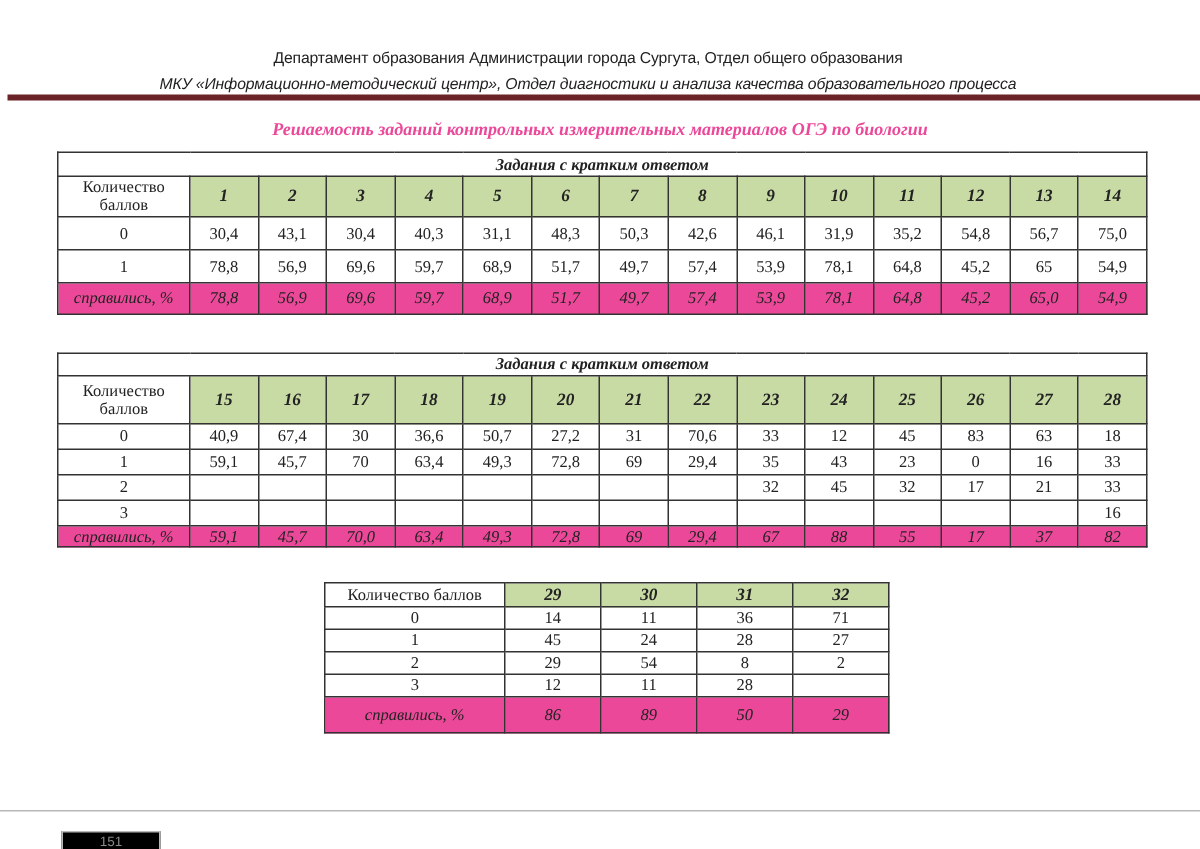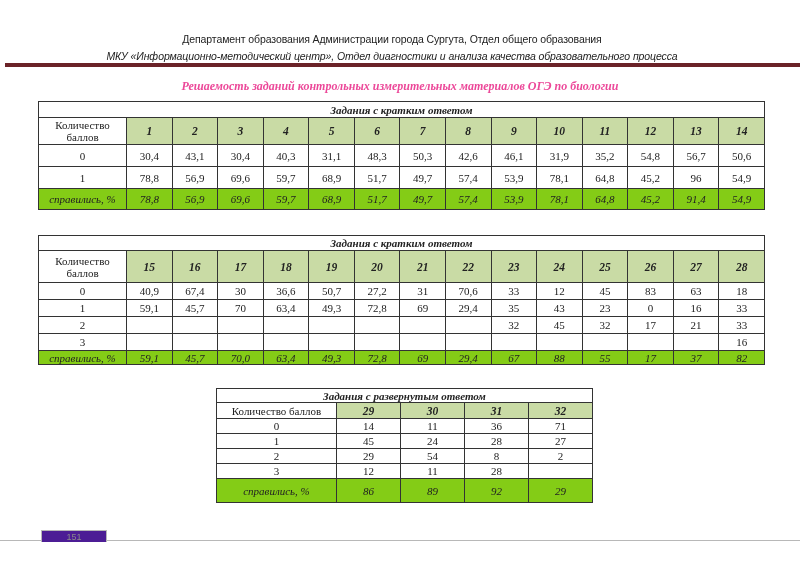--- a/index.html
+++ b/index.html
@@ -9,28 +9,28 @@
          font-size:10.5px; color:#222; letter-spacing:-0.1px; }
   .hdr1 { top:33px; }
   .hdr2 { top:50px;font-style:italic; }
   .maroon-bar { position:absolute; left:5px; top:63px; width:795px; height:4px; background:#6b2328; }
   .doc-title { position:absolute; top:79px; left:0; width:800px; text-align:center; font-size:12px;
                font-style:italic; font-weight:bold; color:#ec4899; }
   table.t { position:absolute; border-collapse:collapse; font-family:"Liberation Serif", serif; table-layout:fixed;padding-left:34px; }
   table.t td { border:1px solid #333; text-align:center; padding:0; font-size:11px; color:#222; }
   table.t td.section { text-align:center; font-weight:bold; font-style:italic; font-size:11px; background:#fff; }
   table.t td.hnum { background:#c9dba5; font-weight:bold; font-style:italic; font-size:11.5px; }
-  table.t tr.total td { background:#84cc16; font-style:italic; }
+  table.t tr.total td { background:#ec4899; font-style:italic; }
   table.t td.lbl { font-size:11px; line-height:12px; }
   #t1 { left:38px; top:101px; width:727px; }
   #t2 { left:38px; top:235px; width:727px; }
   #t3 { left:216px; top:388px; width:377px; }
   .footer-line { position:absolute; left:0; top:540px; width:800px; height:1px; background:#b8b8b8; }
-  .footer-tab { position:absolute; left:41px; top:530px; width:64px; height:11px; border:1px solid #b8b8b8;
-                border-bottom:none; background:#4c1d95; text-align:center; font-family:"Liberation Sans", sans-serif;
+  .footer-tab { position:absolute; left:41px; top:554px; width:64px; height:11px; border:1px solid #b8b8b8;
+                border-bottom:none; background:#000000; text-align:center; font-family:"Liberation Sans", sans-serif;
                 font-size:9px; color:#8a8a8a; line-height:13px; }
 </style>
 </head>
 <body>
 
 <div class="hdr hdr1">Департамент образования Администрации города Сургута, Отдел общего образования</div>
 <div class="hdr hdr2">МКУ «Информационно-методический центр», Отдел диагностики и анализа качества образовательного процесса</div>
 <div class="maroon-bar"></div>
 <div class="doc-title">Решаемость заданий контрольных измерительных материалов ОГЭ по биологии</div>
 
@@ -67,54 +67,54 @@
         <td>40,3</td>
         <td>31,1</td>
         <td>48,3</td>
         <td>50,3</td>
         <td>42,6</td>
         <td>46,1</td>
         <td>31,9</td>
         <td>35,2</td>
         <td>54,8</td>
         <td>56,7</td>
-        <td>50,6</td>
+        <td>75,0</td>
       </tr>
   <tr style="height:22px">
         <td>1</td>
         <td>78,8</td>
         <td>56,9</td>
         <td>69,6</td>
         <td>59,7</td>
         <td>68,9</td>
         <td>51,7</td>
         <td>49,7</td>
         <td>57,4</td>
         <td>53,9</td>
         <td>78,1</td>
         <td>64,8</td>
         <td>45,2</td>
-        <td>96</td>
+        <td>65</td>
         <td>54,9</td>
       </tr>
   <tr style="height:21px" class="total">
         <td>справились, %</td>
         <td>78,8</td>
         <td>56,9</td>
         <td>69,6</td>
         <td>59,7</td>
         <td>68,9</td>
         <td>51,7</td>
         <td>49,7</td>
         <td>57,4</td>
         <td>53,9</td>
         <td>78,1</td>
         <td>64,8</td>
         <td>45,2</td>
-        <td>91,4</td>
+        <td>65,0</td>
         <td>54,9</td>
       </tr>
 </tbody>
   </table>
 
 <table class="t" id="t2">
   <colgroup>
       <col style="width:88px">
     </colgroup>
   <tbody>
@@ -224,23 +224,20 @@
         <td>82</td>
       </tr>
 </tbody>
   </table>
 
 <table class="t" id="t3">
   <colgroup>
       <col style="width:120px">
     </colgroup>
   <tbody>
-      <tr style="height:14px">
-        <td class="section" colspan="5">Задания с развернутым ответом</td>
-      </tr>
   <tr style="height:16px">
         <td class="lbl">Количество баллов</td>
         <td class="hnum">29</td>
         <td class="hnum">30</td>
         <td class="hnum">31</td>
         <td class="hnum">32</td>
       </tr>
   <tr style="height:15px">
         <td>0</td>
         <td>14</td>
@@ -266,20 +263,20 @@
         <td>3</td>
         <td>12</td>
         <td>11</td>
         <td>28</td>
         <td></td>
       </tr>
   <tr style="height:24px" class="total">
         <td>справились, %</td>
         <td>86</td>
         <td>89</td>
-        <td>92</td>
+        <td>50</td>
         <td>29</td>
       </tr>
 </tbody>
   </table>
 
 <div class="footer-line"></div>
 <div class="footer-tab">151</div>
 
 </body></html>

